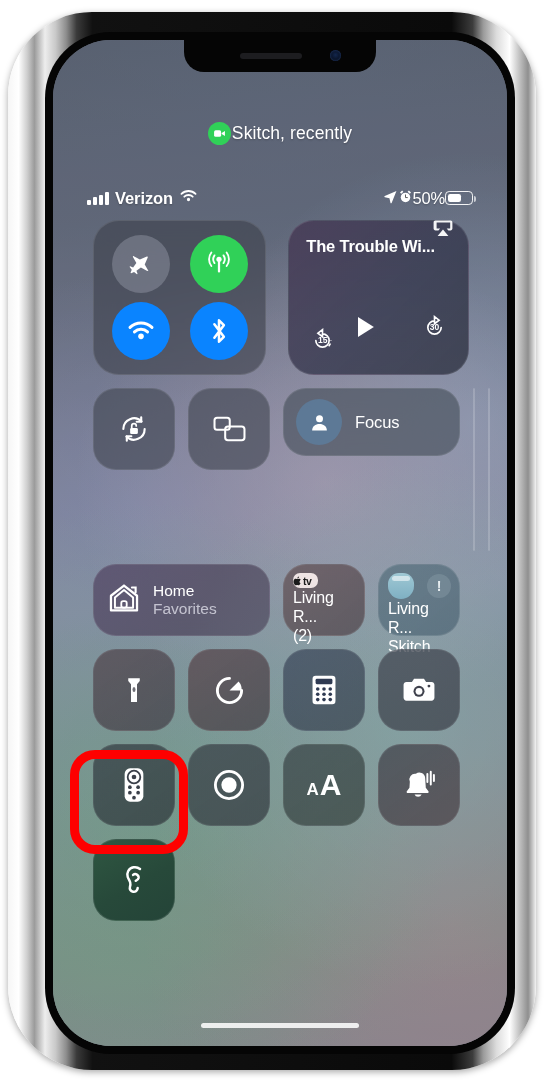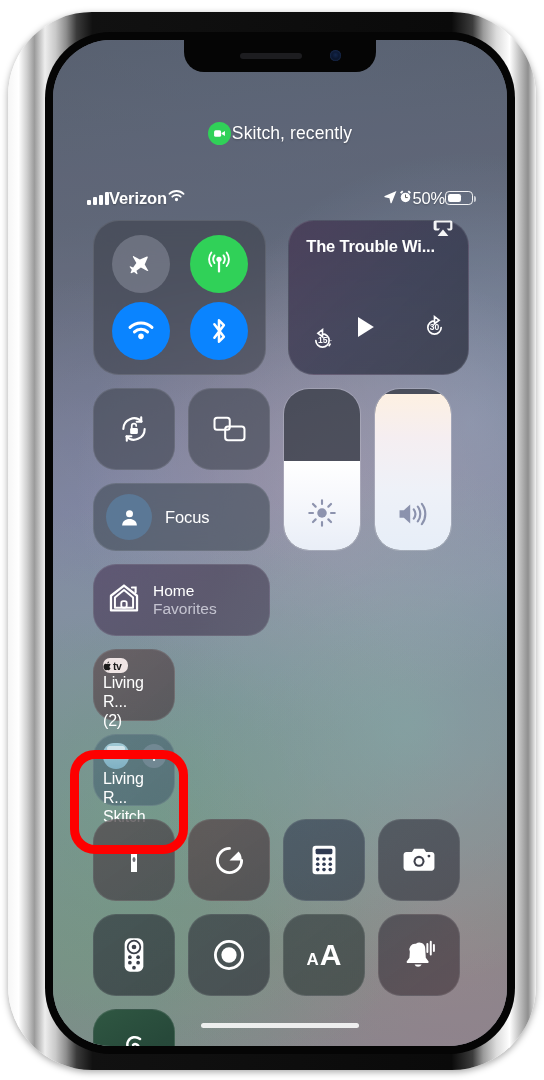--- a/index.html
+++ b/index.html
@@ -87,21 +87,21 @@
   #recent-label{
     color:#fff; font-size:17.5px; letter-spacing:.1px;
     text-shadow:0 1px 2px rgba(0,0,0,.25);
   }
 
   #status-bar{
     position:absolute; top:145px; left:0; right:0; height:26px;
     display:flex; align-items:center; justify-content:space-between;
     padding:0 34px; color:#fff; z-index:12;
   }
-  #status-left{ display:flex; align-items:center; }
+  #status-left{ display:flex; align-items:center; gap:6px; }
   #carrier-label{ font-size:16.5px; font-weight:600; letter-spacing:-.1px;
     text-shadow:0 1px 2px rgba(0,0,0,.25); }
   #status-right{ display:flex; align-items:center; gap:0; }
   #battery-pct{ font-size:16.5px; font-weight:500; letter-spacing:-.2px;
     text-shadow:0 1px 2px rgba(0,0,0,.25); }
   .sig-bars{ display:flex; align-items:flex-end; gap:2px; height:13px; }
   .sig-bars i{ width:4px; background:#fff; border-radius:1px; display:block; }
   .sig-bars i:nth-child(1){ height:5px; }
   .sig-bars i:nth-child(2){ height:7.5px; }
   .sig-bars i:nth-child(3){ height:10px; }
@@ -157,21 +157,21 @@
   #media-airplay{ position:absolute; right:13px; top:-3px; color:#fff; opacity:.95; }
   #media-title{ color:#fff; font-size:16.5px; font-weight:600; letter-spacing:-.2px;
     white-space:nowrap; overflow:hidden; }
   #media-subtitle{ color:rgba(255,255,255,.92); font-size:16px; letter-spacing:-.2px;
     white-space:nowrap; overflow:hidden; margin-top:1px; }
   #media-controls{ display:flex; align-items:center; justify-content:space-between;
     padding:0 4px 4px; }
 
   
   #row2{ display:flex; gap:13px; }
-  #row2-left{ display:flex; flex-direction:column; gap:13px; }
+  #row2-left{ display:flex; gap:13px; }
   .sq-toggle{
     width:82px; height:82px; border-radius:23px;
     display:flex; align-items:center; justify-content:center;
     background:rgba(60,65,76,.58);
     backdrop-filter:blur(26px);
     border:.5px solid rgba(255,255,255,.09);
     color:#fff;
   }
   #focus-tile{
     width:177px; height:68px; border-radius:23px;
@@ -200,21 +200,21 @@
   #volume-slider .slider-fill{
     background:linear-gradient(180deg,#fdf0e2 0%,#f5eef1 28%,#eef1f8 62%,#e7eef8 100%);
   }
   .slider-glyph{
     position:absolute; left:0; right:0; bottom:22px;
     display:flex; align-items:center; justify-content:center;
     color:#7b82a0; opacity:.85;
   }
 
   
-  #home-row{ display:flex; gap:13px;flex-direction:column; }
+  #home-row{ display:flex; gap:13px; }
   #home-tile{
     width:177px; height:72px; border-radius:23px;
     background:linear-gradient(120deg, rgba(74,56,88,.62) 0%, rgba(66,54,78,.62) 60%, rgba(70,62,84,.62) 100%);
     backdrop-filter:blur(26px);
     border:.5px solid rgba(255,255,255,.09);
     display:flex; align-items:center; gap:12px; padding-left:13px;
   }
   #home-text{ display:flex; flex-direction:column; line-height:1.18; }
   #home-title{ color:#fff; font-size:15.5px; font-weight:500; }
   #home-subtitle{ color:rgba(235,235,245,.72); font-size:15.5px; }

